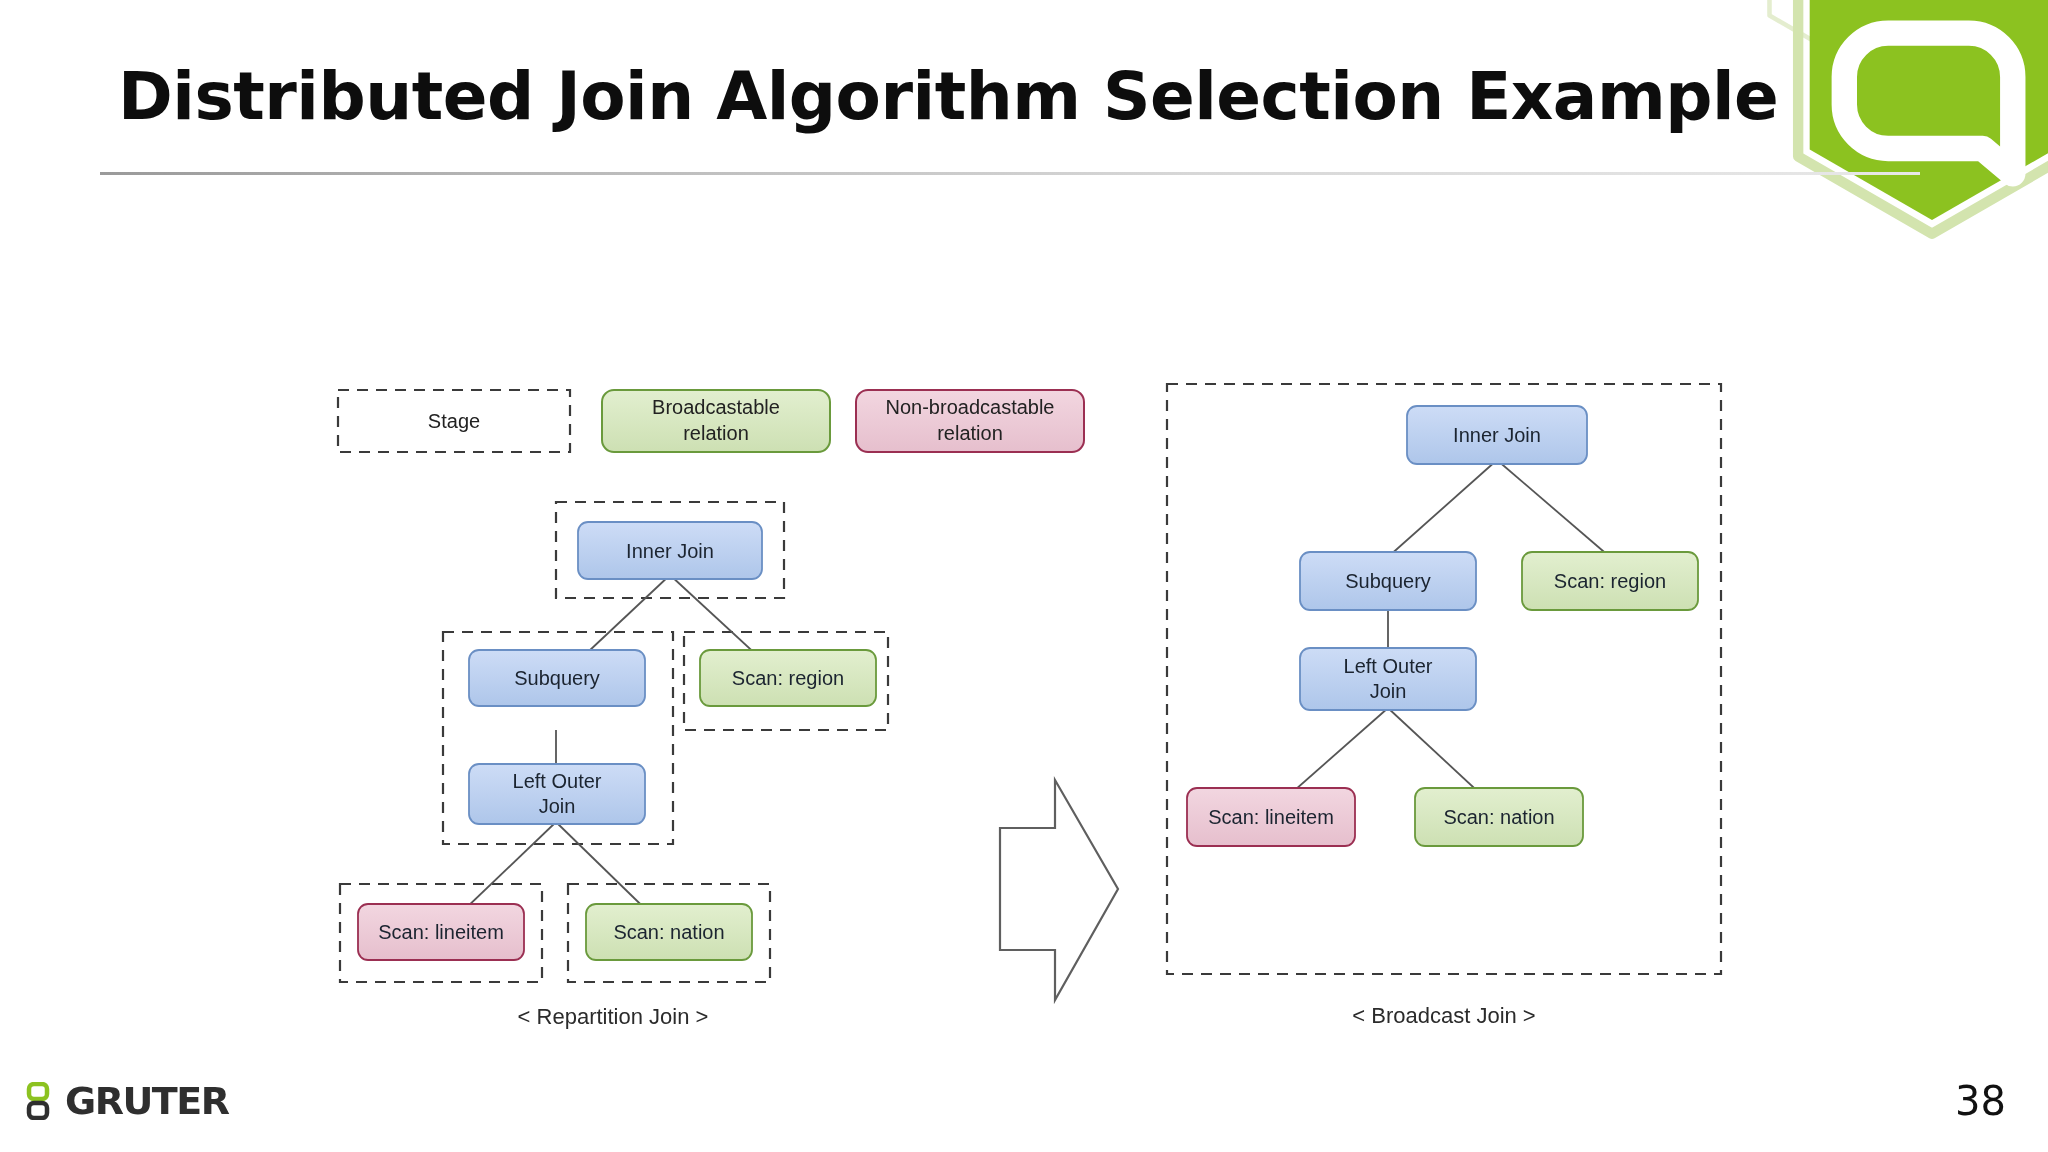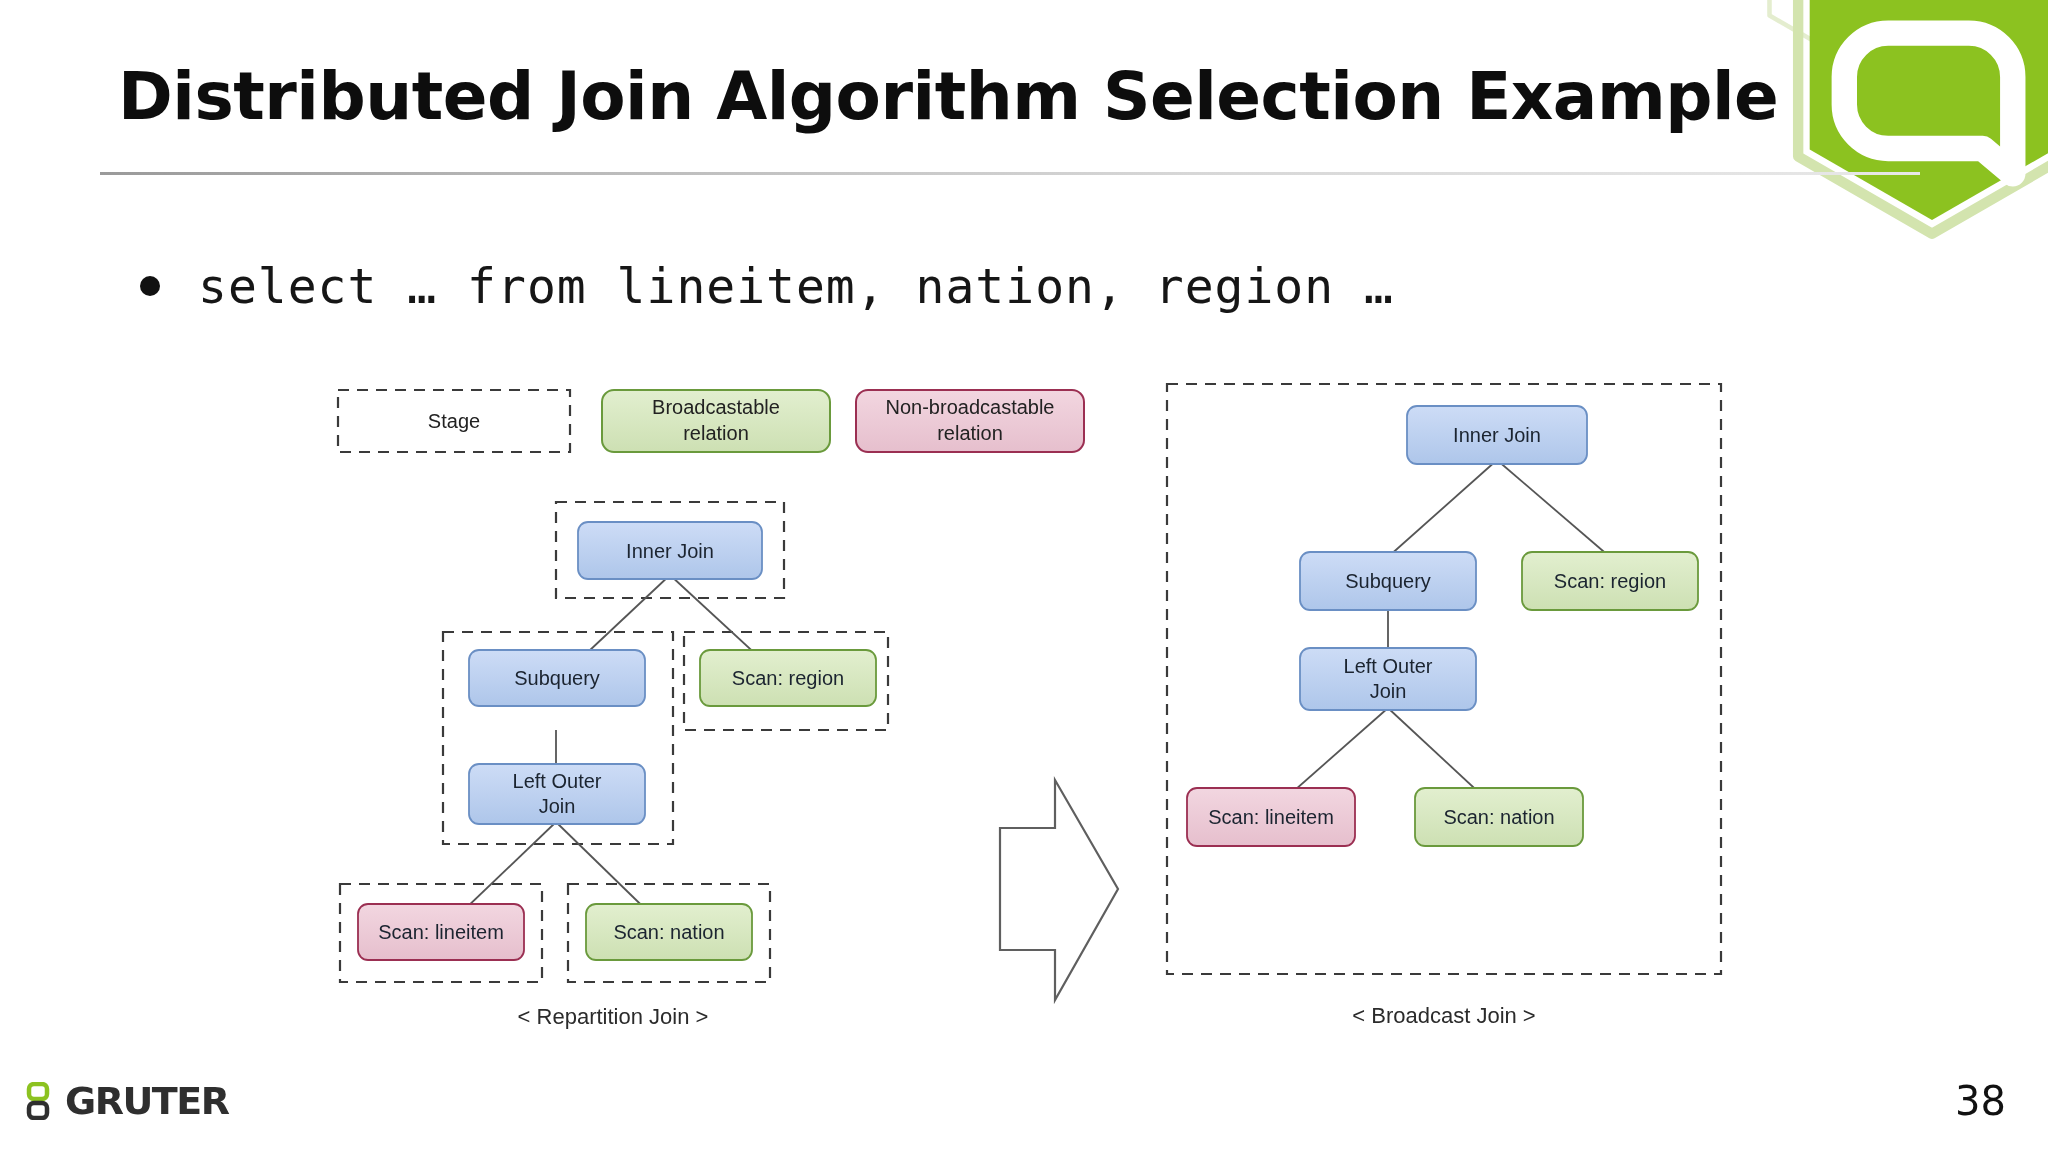--- a/index.html
+++ b/index.html
@@ -68,24 +68,20 @@
 
   <svg class="hex-logo" viewBox="0 0 260 300">
     <polygon points="130,8 246,75 246,225 130,292 14,225 14,75" fill="none" stroke="#d3e4ae" stroke-width="9" stroke-linejoin="round"></polygon>
     <polygon points="130,20 236,81 236,219 130,280 24,219 24,81" fill="#8cc220" stroke="none" stroke-linejoin="round"></polygon>
     <path d="M92 118 h70 a38 38 0 0 1 38 38 v84 l-26 -22 h-82 a38 38 0 0 1 -38 -38 v-24 a38 38 0 0 1 38 -38 z" fill="none" stroke="#ffffff" stroke-width="22" stroke-linejoin="round"></path>
   </svg>
 
   <div class="title">Distributed Join Algorithm Selection Example</div>
   <div class="title-rule"></div>
 
-  <div class="bullet-row">
-    <span class="bullet-dot"></span>
-    <span class="bullet-text">select … from lineitem, nation, region …</span>
-  </div>
 
   <div class="diagram">
   <svg width="2048" height="720" viewBox="0 0 2048 720" xmlns="http://www.w3.org/2000/svg">
 
     <defs>
       <linearGradient id="gblue" x1="0" y1="0" x2="0" y2="1">
         <stop offset="0%" stop-color="#cddcf6"></stop>
             <stop offset="100%" stop-color="#aec6ea"></stop>
       </linearGradient>
       <linearGradient id="ggreen" x1="0" y1="0" x2="0" y2="1">

